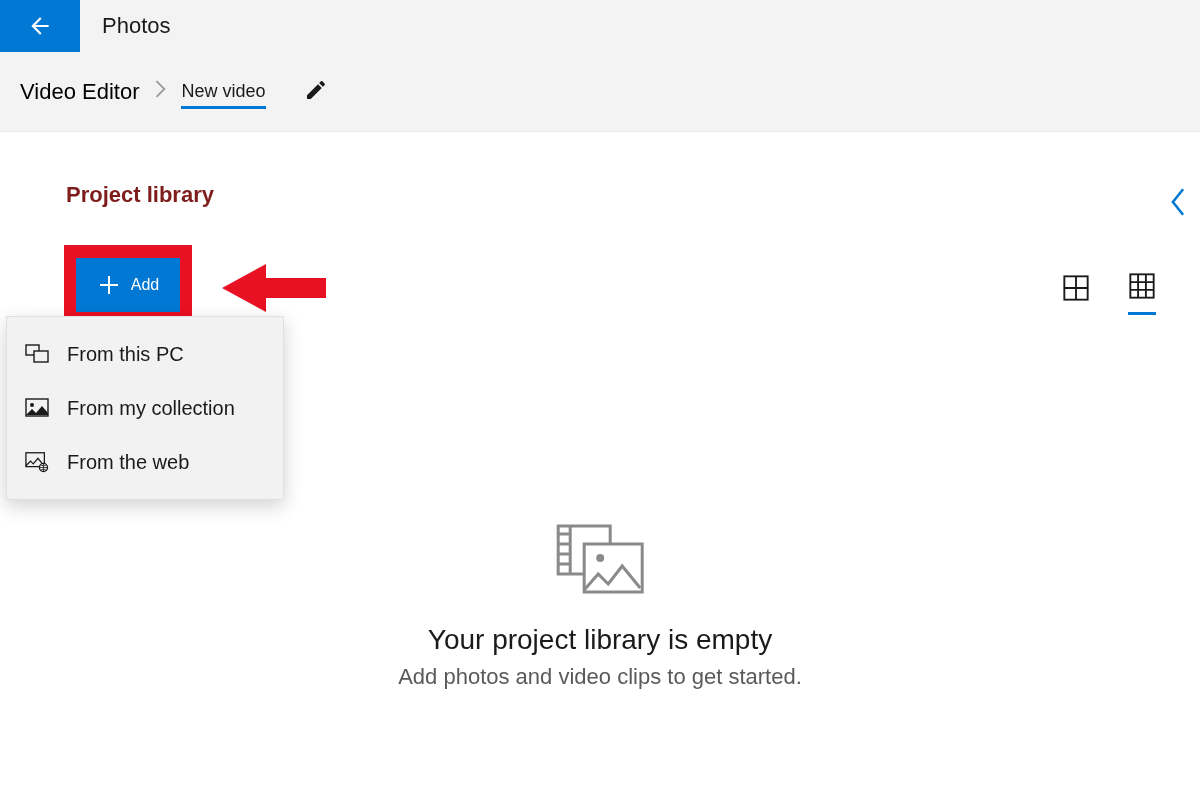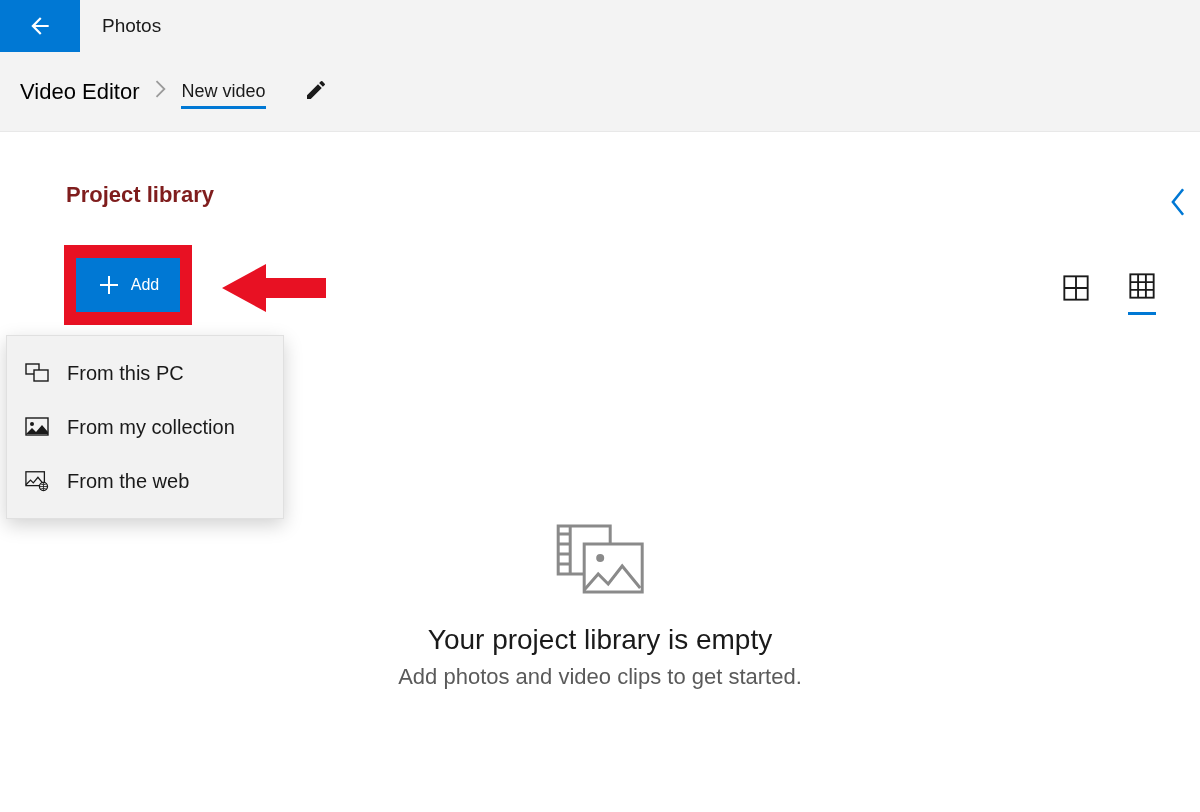--- a/index.html
+++ b/index.html
@@ -25,21 +25,21 @@
       width: 80px;
       height: 52px;
       background: #0078d4;
       display: flex;
       align-items: center;
       justify-content: center;
       cursor: pointer;
     }
     .app-title {
       margin-left: 22px;
-      font-size: 19px;
+      font-size: 22px;
       color: #1a1a1a;
     }
     .breadcrumb-row {
       height: 80px;
       background: #f3f3f3;
       display: flex;
       align-items: center;
       padding-left: 18px;
       gap: 8px;
       border-bottom: 1px solid #e8e8e8;
@@ -110,21 +110,21 @@
     }
     .red-arrow {
       position: absolute;
       left: 222px;
       top: 260px;
       pointer-events: none;
     }
     .dropdown-menu {
       position: absolute;
       left: 6px;
-      top: 335px;
+      top: 316px;
       width: 278px;
       background: #f2f2f2;
       border: 1px solid #e0e0e0;
       box-shadow: 0 6px 18px rgba(0,0,0,0.18);
       padding: 10px 0;
     }
     .menu-item {
       display: flex;
       align-items: center;
       height: 54px;

